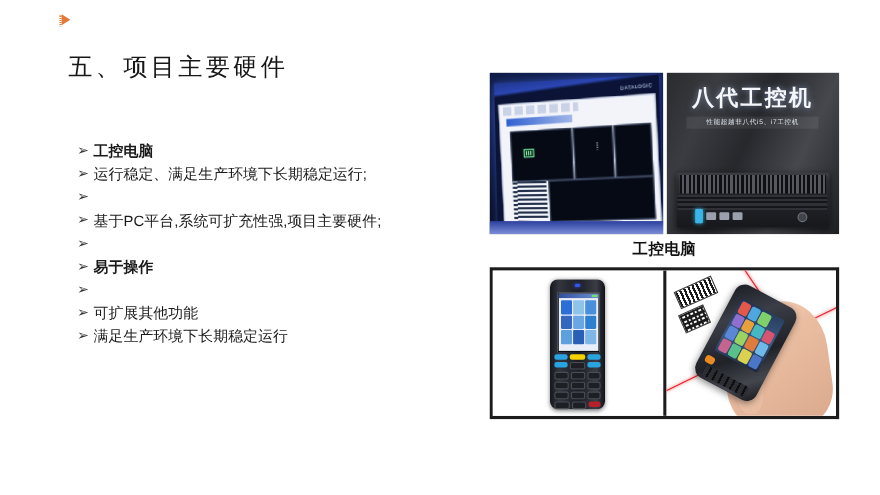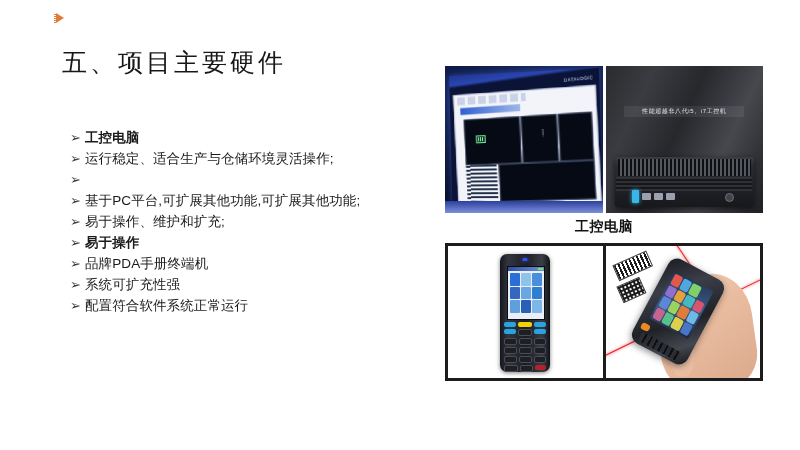--- a/index.html
+++ b/index.html
@@ -25,21 +25,21 @@
   }
   .marker .bars{
     position:absolute;left:0;top:1px;width:2px;height:10px;
     background:repeating-linear-gradient(to bottom,#e07b39 0 1px,#ffffff 1px 2px);
   }
 
   
   .title{
     position:absolute;left:62px;top:46px;
     font-family:"Liberation Serif","DejaVu Serif",serif;
-    font-size:25px;color:#171717;letter-spacing:3px;
+    font-size:22px;color:#171717;letter-spacing:3px;
     white-space:nowrap;font-weight:400;
   }
   .subtitle{
     position:absolute;left:68px;top:92px;
     font-size:14px;color:#1a1a1a;letter-spacing:.4px;
     white-space:nowrap;
   }
 
   
   .bullets{
@@ -294,48 +294,46 @@
 
   <div class="title">五、项目主要硬件</div>
 
   <div class="bullets">
     <div class="bullet strong">
       <span class="arw">➢</span>
       <span class="txt">工控电脑</span>
     </div>
     <div class="bullet">
       <span class="arw">➢</span>
-      <span class="txt">运行稳定、适合生产与仓储环境灵活操作;</span>
-    </div>
-    <div class="bullet">
-      <span class="arw">➢</span>
-    </div>
-    <div class="bullet">
-      <span class="arw">➢</span>
-      <span class="txt">基于PC平台,可扩展其他功能,可扩展其他功能;</span>
-    </div>
-    <div class="bullet">
-      <span class="arw">➢</span>
-      <span class="txt">易于操作、维护和扩充;</span>
+      <span class="txt">运行稳定、满足生产环境下长期稳定运行;</span>
+    </div>
+    <div class="bullet">
+      <span class="arw">➢</span>
+    </div>
+    <div class="bullet">
+      <span class="arw">➢</span>
+      <span class="txt">基于PC平台,系统可扩充性强,项目主要硬件;</span>
+    </div>
+    <div class="bullet">
+      <span class="arw">➢</span>
     </div>
     <div class="bullet strong">
       <span class="arw">➢</span>
       <span class="txt">易于操作</span>
     </div>
     <div class="bullet">
       <span class="arw">➢</span>
-      <span class="txt">品牌PDA手册终端机</span>
-    </div>
-    <div class="bullet">
-      <span class="arw">➢</span>
-      <span class="txt">系统可扩充性强</span>
-    </div>
-    <div class="bullet">
-      <span class="arw">➢</span>
-      <span class="txt">配置符合软件系统正常运行</span>
+    </div>
+    <div class="bullet">
+      <span class="arw">➢</span>
+      <span class="txt">可扩展其他功能</span>
+    </div>
+    <div class="bullet">
+      <span class="arw">➢</span>
+      <span class="txt">满足生产环境下长期稳定运行</span>
     </div>
   </div>
 
   <div class="photo-block" id="pc-block">
     <div class="photo-row">
 
       <div class="cell left">
         <div class="monitor">
           <div class="mon-bezel">
             <div class="mon-brand">DATALOGIC</div>
@@ -352,20 +350,21 @@
               <div class="mon-list"></div>
               <div class="mon-p d"></div>
             </div>
           </div>
           <div class="mon-base"></div>
         </div>
       </div>
 
       <div class="cell">
         <div class="ipc">
+          <div class="ipc-h1">八代工控机</div>
           <div class="ipc-h2">性能超越非八代i5、i7工控机</div>
           <div class="ipc-box">
             <div class="ipc-fins"></div>
             <div class="ipc-ribs"></div>
             <div class="ipc-ports">
               <i class="blue"></i>
               <i></i>
               <i></i>
               <i></i>
             </div>

